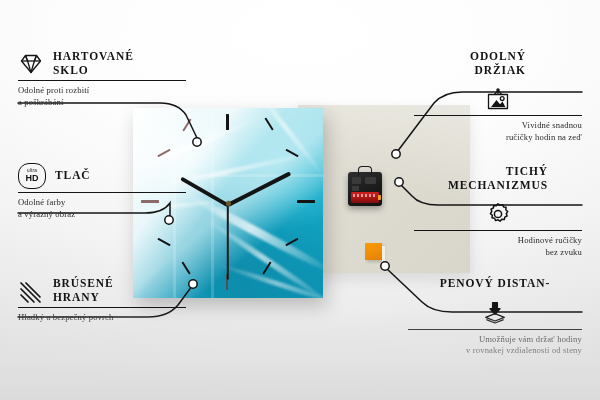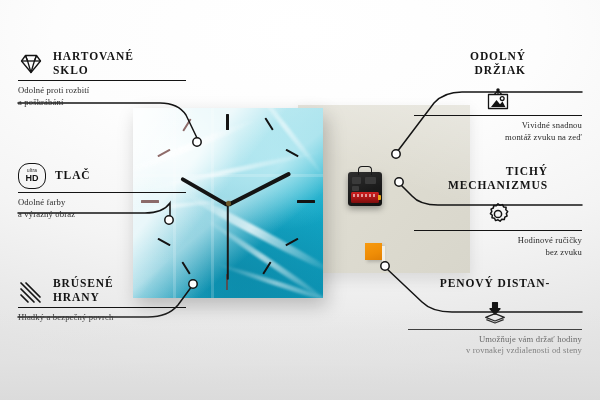--- a/index.html
+++ b/index.html
@@ -307,21 +307,21 @@
           <circle cx="17.2" cy="12.6" r="1.9"></circle>
           <path d="M13 8.5 L13 5.4"></path>
               <path d="M9.5 8.3 L13 4.8 L16.5 8.3"></path>
           <circle cx="13" cy="4.1" r="1.1" fill="#141414"></circle>
         </g>
           </svg>
       </span>
     </div>
     <div class="rule"></div>
     <div class="desc">Vividné snadnou</div>
-    <div class="desc">montáž zvuku na zeď</div>
+    <div class="desc">ručičky hodin na zeď</div>
   </div>
 
   <div class="callout right" style="left:414px;top:165px;width:168px;">
     <div class="head">
       <div style="flex:1">
         <div class="title">TICHÝ</div>
         <div class="title">MECHANIZMUS</div>
       </div>
       <span class="ico">
         <svg viewBox="0 0 26 26">

